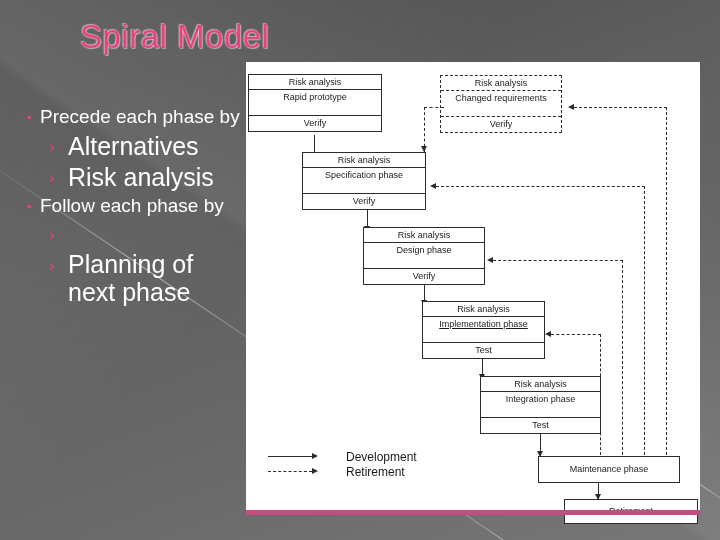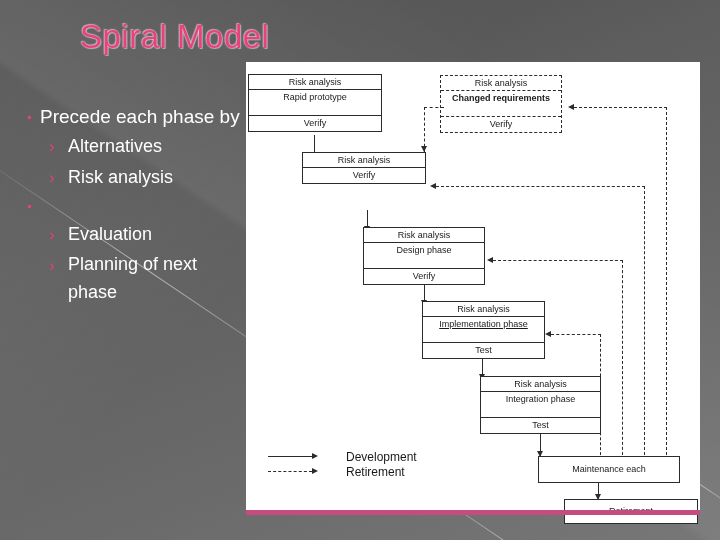--- a/index.html
+++ b/index.html
@@ -91,21 +91,21 @@
     color: #e0407a;
     font-size: 17px;
     line-height: 31px;
     width: 50px;
     flex: 0 0 50px;
     text-align: left;
     padding-left: 31px;
     box-sizing: border-box;
   }
   .bullet-l2 .btext {
-    font-size: 18px;
+    font-size: 25px;
     line-height: 31px;
     color: #ffffff;
   }
   .bullet-l2 .btext.two-line { line-height: 28px; }
 
   
   #picture {
     position: absolute;
     left: 246px;
     top: 62px;
@@ -228,25 +228,25 @@
       <span class="btext">Alternatives</span>
     </div>
 
     <div class="bullet-row bullet-l2">
       <span class="bmark">›</span>
       <span class="btext">Risk analysis</span>
     </div>
 
     <div class="bullet-row bullet-l1">
       <span class="bmark">▪</span>
+      <span class="btext">Follow each phase by</span>
     </div>
 
     <div class="bullet-row bullet-l2">
       <span class="bmark">›</span>
-      <span class="btext">Evaluation</span>
     </div>
 
     <div class="bullet-row bullet-l2">
       <span class="bmark">›</span>
       <span class="btext two-line">Planning of next phase</span>
     </div>
 
   </div>
 
   <div id="picture">
@@ -291,26 +291,27 @@
       <div class="arrow down" style="left:174.5px; top:84px;"></div>
 
       <div class="node" style="left:2px; top:12px; width:134px;">
         <div class="band">Risk analysis</div>
         <div class="band two" style="height:26px;">Rapid prototype</div>
         <div class="band">Verify</div>
       </div>
 
       <div class="node dashed" style="left:194px; top:13px; width:122px;">
         <div class="band">Risk analysis</div>
-        <div class="band two" style="height:26px;font-weight:bold;">Changed requirements</div>
+        <div class="band two" style="height:26px;">Changed requirements</div>
         <div class="band">Verify</div>
       </div>
 
       <div class="node" style="left:56px; top:90px; width:124px;">
         <div class="band">Risk analysis</div>
+        <div class="band two" style="height:26px;">Specification phase</div>
         <div class="band">Verify</div>
       </div>
 
       <div class="node" style="left:117px; top:165px; width:122px;">
         <div class="band">Risk analysis</div>
         <div class="band two" style="height:26px;">Design phase</div>
         <div class="band">Verify</div>
       </div>
 
       <div class="node" style="left:176px; top:239px; width:123px;">
@@ -319,21 +320,21 @@
         <div class="band">Test</div>
       </div>
 
       <div class="node" style="left:234px; top:314px; width:121px;">
         <div class="band">Risk analysis</div>
         <div class="band two" style="height:26px;">Integration phase</div>
         <div class="band">Test</div>
       </div>
 
       <div class="node single" style="left:292px; top:394px; width:142px; height:27px;">
-        <div class="band two">Maintenance each</div>
+        <div class="band two">Maintenance phase</div>
       </div>
 
       <div class="node single" style="left:318px; top:437px; width:134px; height:25px;">
         <div class="band two">Retirement</div>
       </div>
 
       <div id="legend">
         <div class="lg-row">
           <div class="ln h" style="left:0px; top:6px; width:44px;"></div>
           <div class="arrow right" style="left:44px; top:2.5px;"></div>

